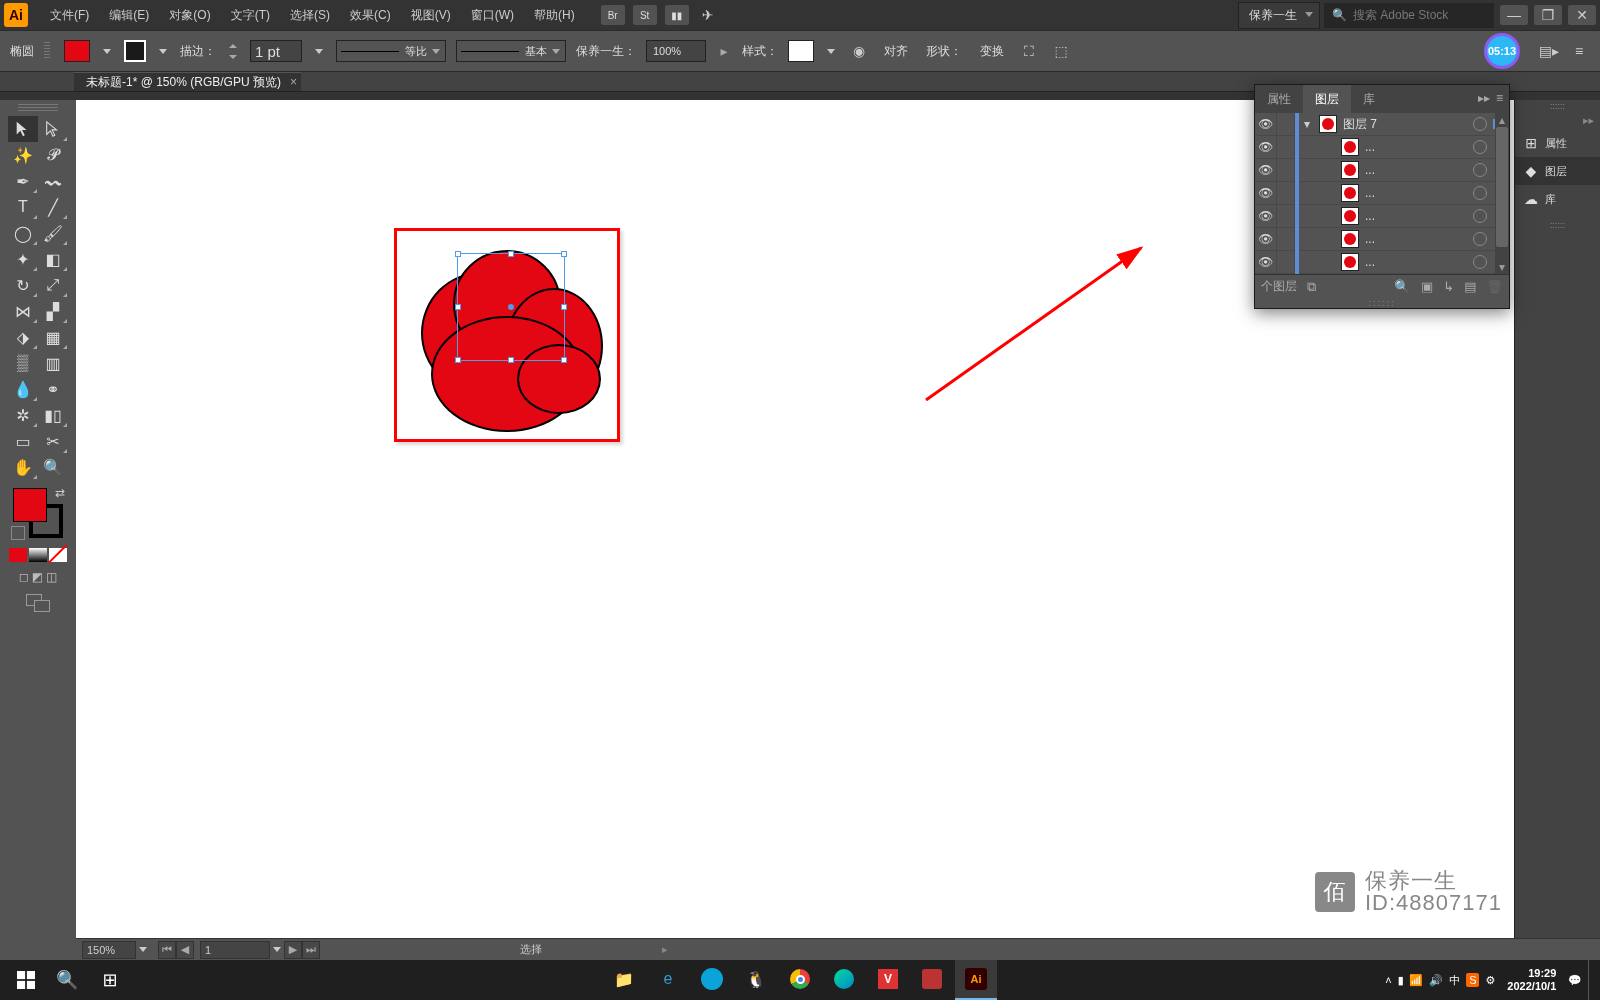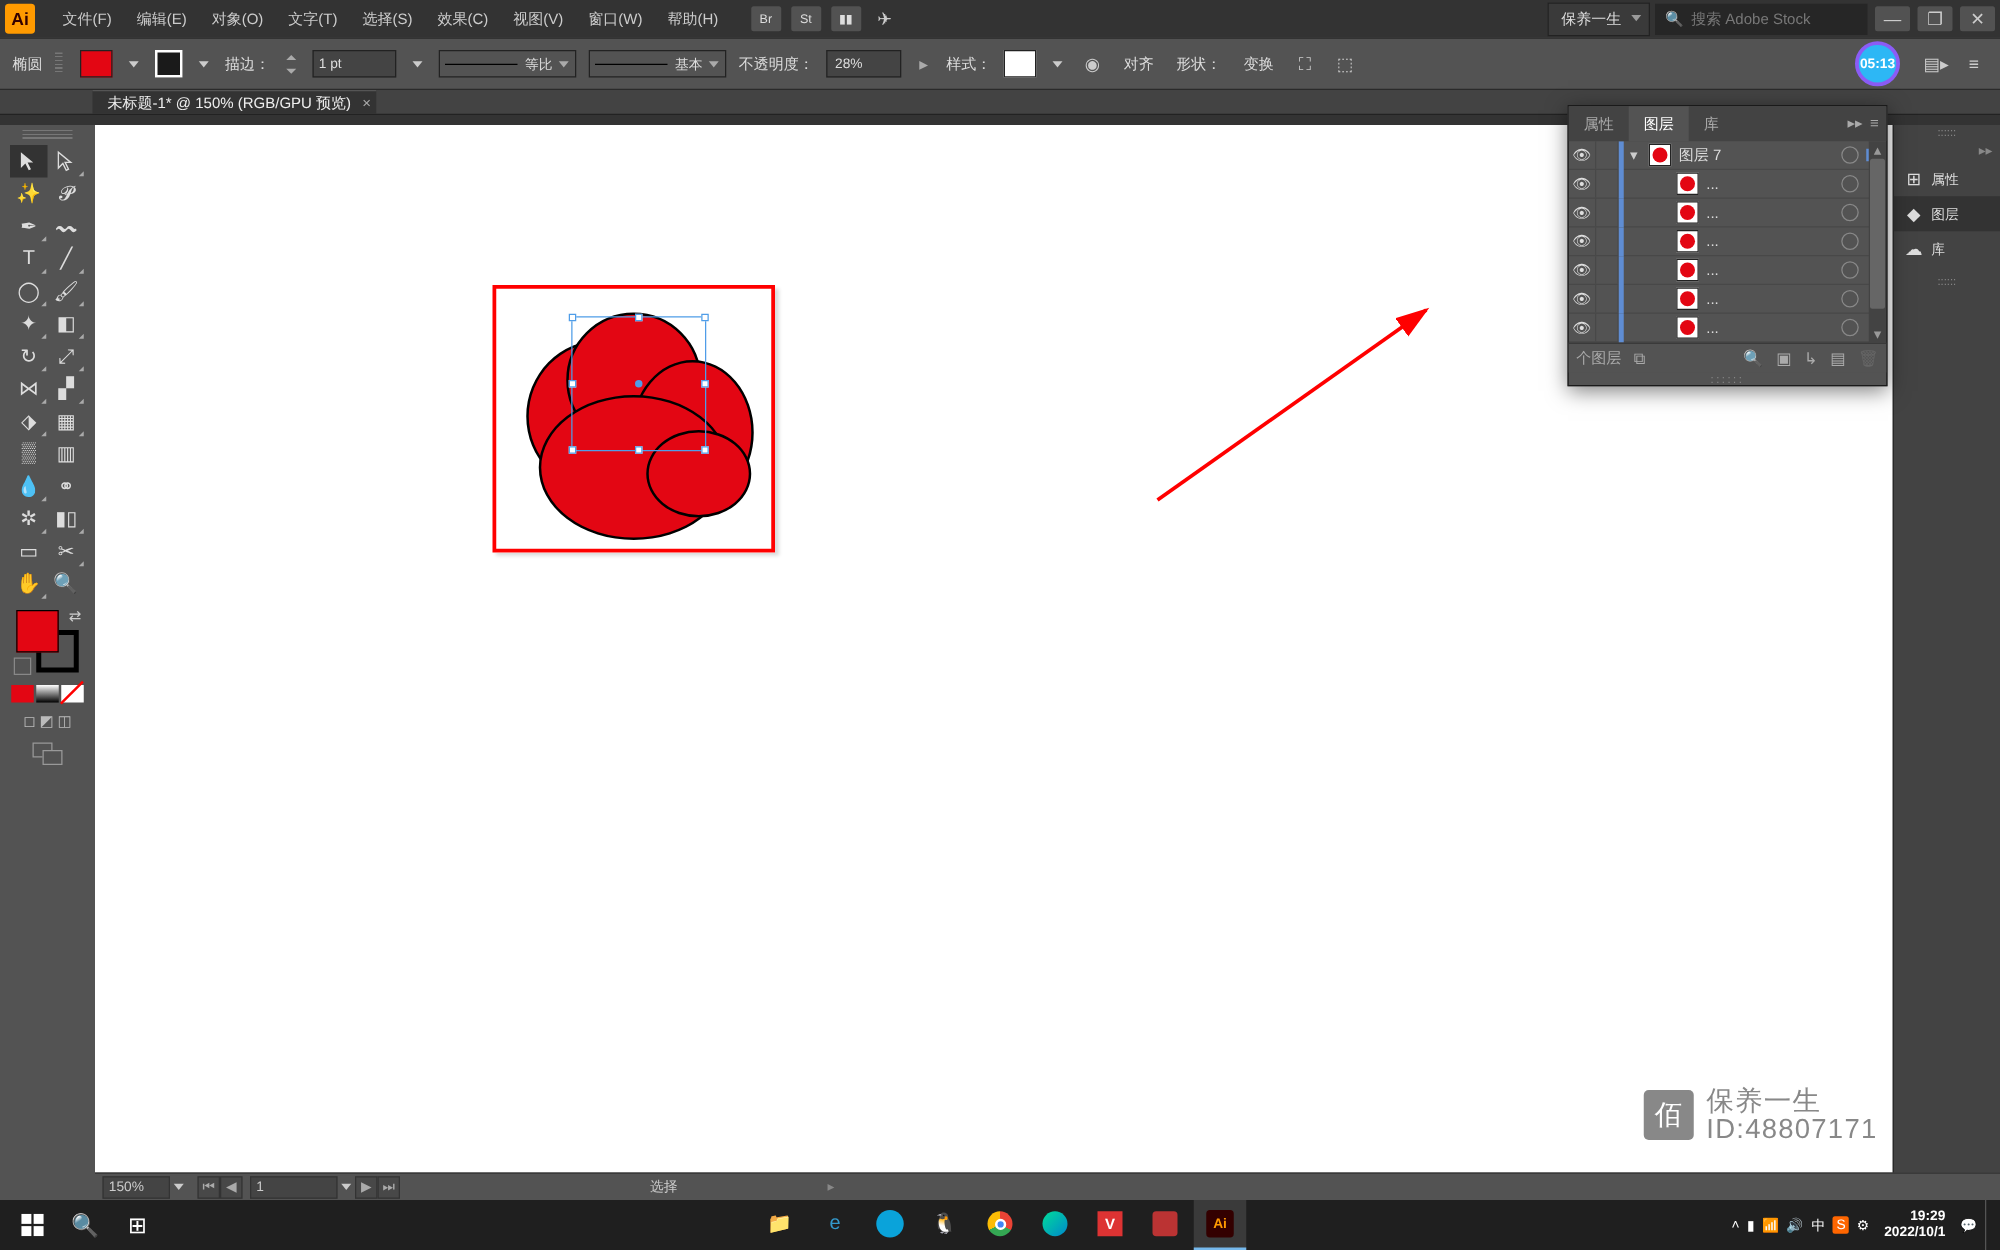--- a/index.html
+++ b/index.html
@@ -18,21 +18,21 @@
 .win-btn { width: 28px; height: 20px; background:#525252; display:flex;align-items:center;justify-content:center;color:#ccc;font-size:14px; border-radius:2px; margin-left:2px;}
 
 
 .controlbar { height: 42px; background: #535353; display: flex; align-items: center; padding: 0 10px; color: #ddd; font-size: 12px; gap: 10px; border-top:1px solid #2a2a2a; border-bottom:1px solid #2a2a2a;}
 .cb-label { color: #ddd; }
 .cb-grip { width:6px; height:18px; background: repeating-linear-gradient(#777,#777 1px,#535353 1px,#535353 3px); margin-right:4px;}
 .swatch { width: 26px; height: 22px; border: 1px solid #222; }
 .red-swatch { background: #e30613; }
 .dd-arrow { width: 14px; height: 22px; display:flex; align-items:center; justify-content:center; }
 .dd-arrow::after { content:""; border-left:4px solid transparent; border-right:4px solid transparent; border-top:5px solid #ccc;}
-.num-input { width: 67px; height: 22px; background: #444; border: 1px solid #222; color: #ddd; padding: 0 4px; font-size: 11px; display:flex; align-items:center;}
+.num-input { width: 52px; height: 22px; background: #444; border: 1px solid #222; color: #ddd; padding: 0 4px; font-size: 15px; display:flex; align-items:center;}
 .spinner { width:14px; height:22px; display:flex; flex-direction:column;}
 .spinner div { flex:1; display:flex; align-items:center; justify-content:center;}
 .spinner div::before { content:""; border-left:4px solid transparent; border-right:4px solid transparent;}
 .spinner .up::before { border-bottom:4px solid #aaa;}
 .spinner .dn::before { border-top:4px solid #aaa;}
 .wide-dd { width: 110px; height: 22px; background: #535353; border: 1px solid #222; display:flex; align-items:center; padding:0 4px; font-size:11px; position:relative;}
 .wide-dd .line { flex:1; height:1px; background:#000; margin-right:6px;}
 .wide-dd .txt { margin-right:14px;}
 .wide-dd::after { content:""; position:absolute; right:5px; top:8px; border-left:4px solid transparent; border-right:4px solid transparent; border-top:5px solid #aaa;}
 .opacity-field { width: 60px; height:22px; background:#444; border:1px solid #222; color:#ddd; display:flex; align-items:center; padding:0 6px; font-size:11px; position:relative;}
@@ -189,22 +189,22 @@
   <div class="num-input">1 pt</div>
   <div class="dd-arrow"></div>
   <div class="wide-dd">
       <div class="line"></div>
       <span class="txt">等比</span>
     </div>
   <div class="wide-dd">
       <div class="line"></div>
       <span class="txt">基本</span>
     </div>
-  <span class="cb-label">不透明度：</span>
-  <div class="opacity-field">28%</div>
+  <span class="cb-label">保养一生：</span>
+  <div class="opacity-field">100%</div>
   <div class="arrow-r"></div>
   <span class="cb-label">样式：</span>
   <div class="swatch white-swatch"></div>
   <div class="dd-arrow"></div>
   <div class="cb-icon">◉</div>
   <span class="cb-text-btn">对齐</span>
   <span class="cb-text-btn">形状：</span>
   <span class="cb-text-btn">变换</span>
   <div class="cb-icon">⛶</div>
   <div class="cb-icon">⬚</div>

